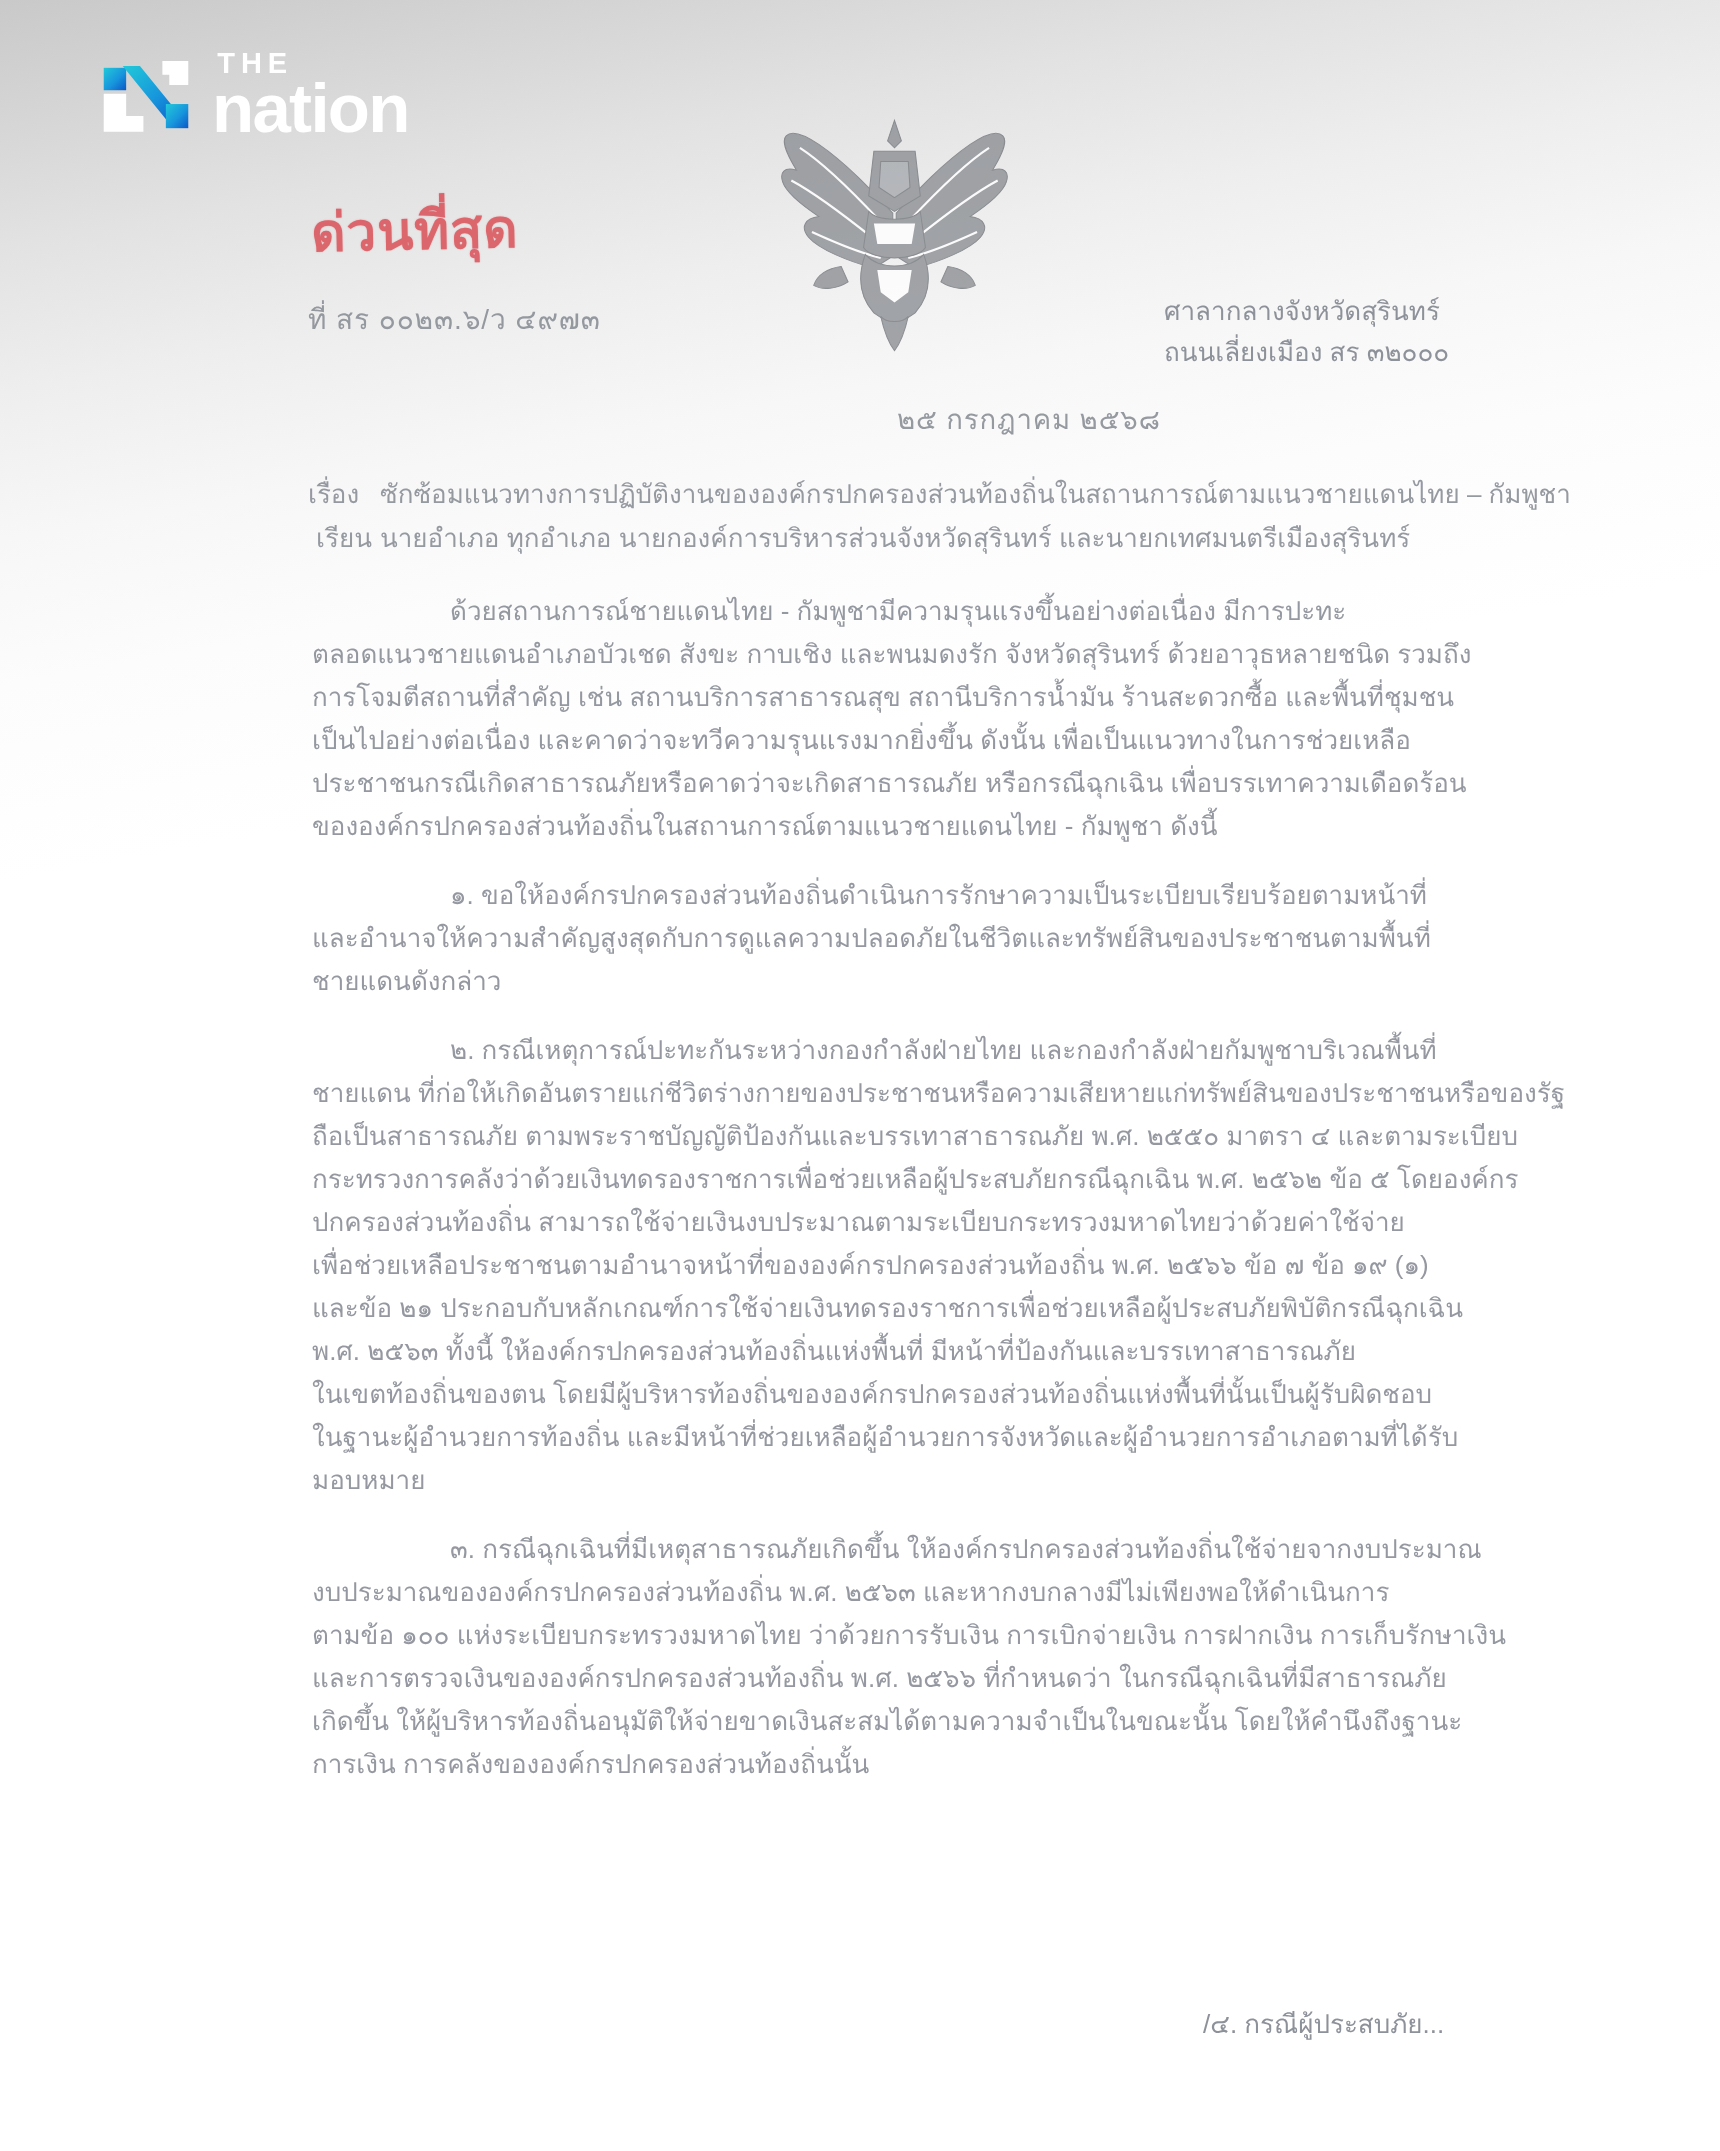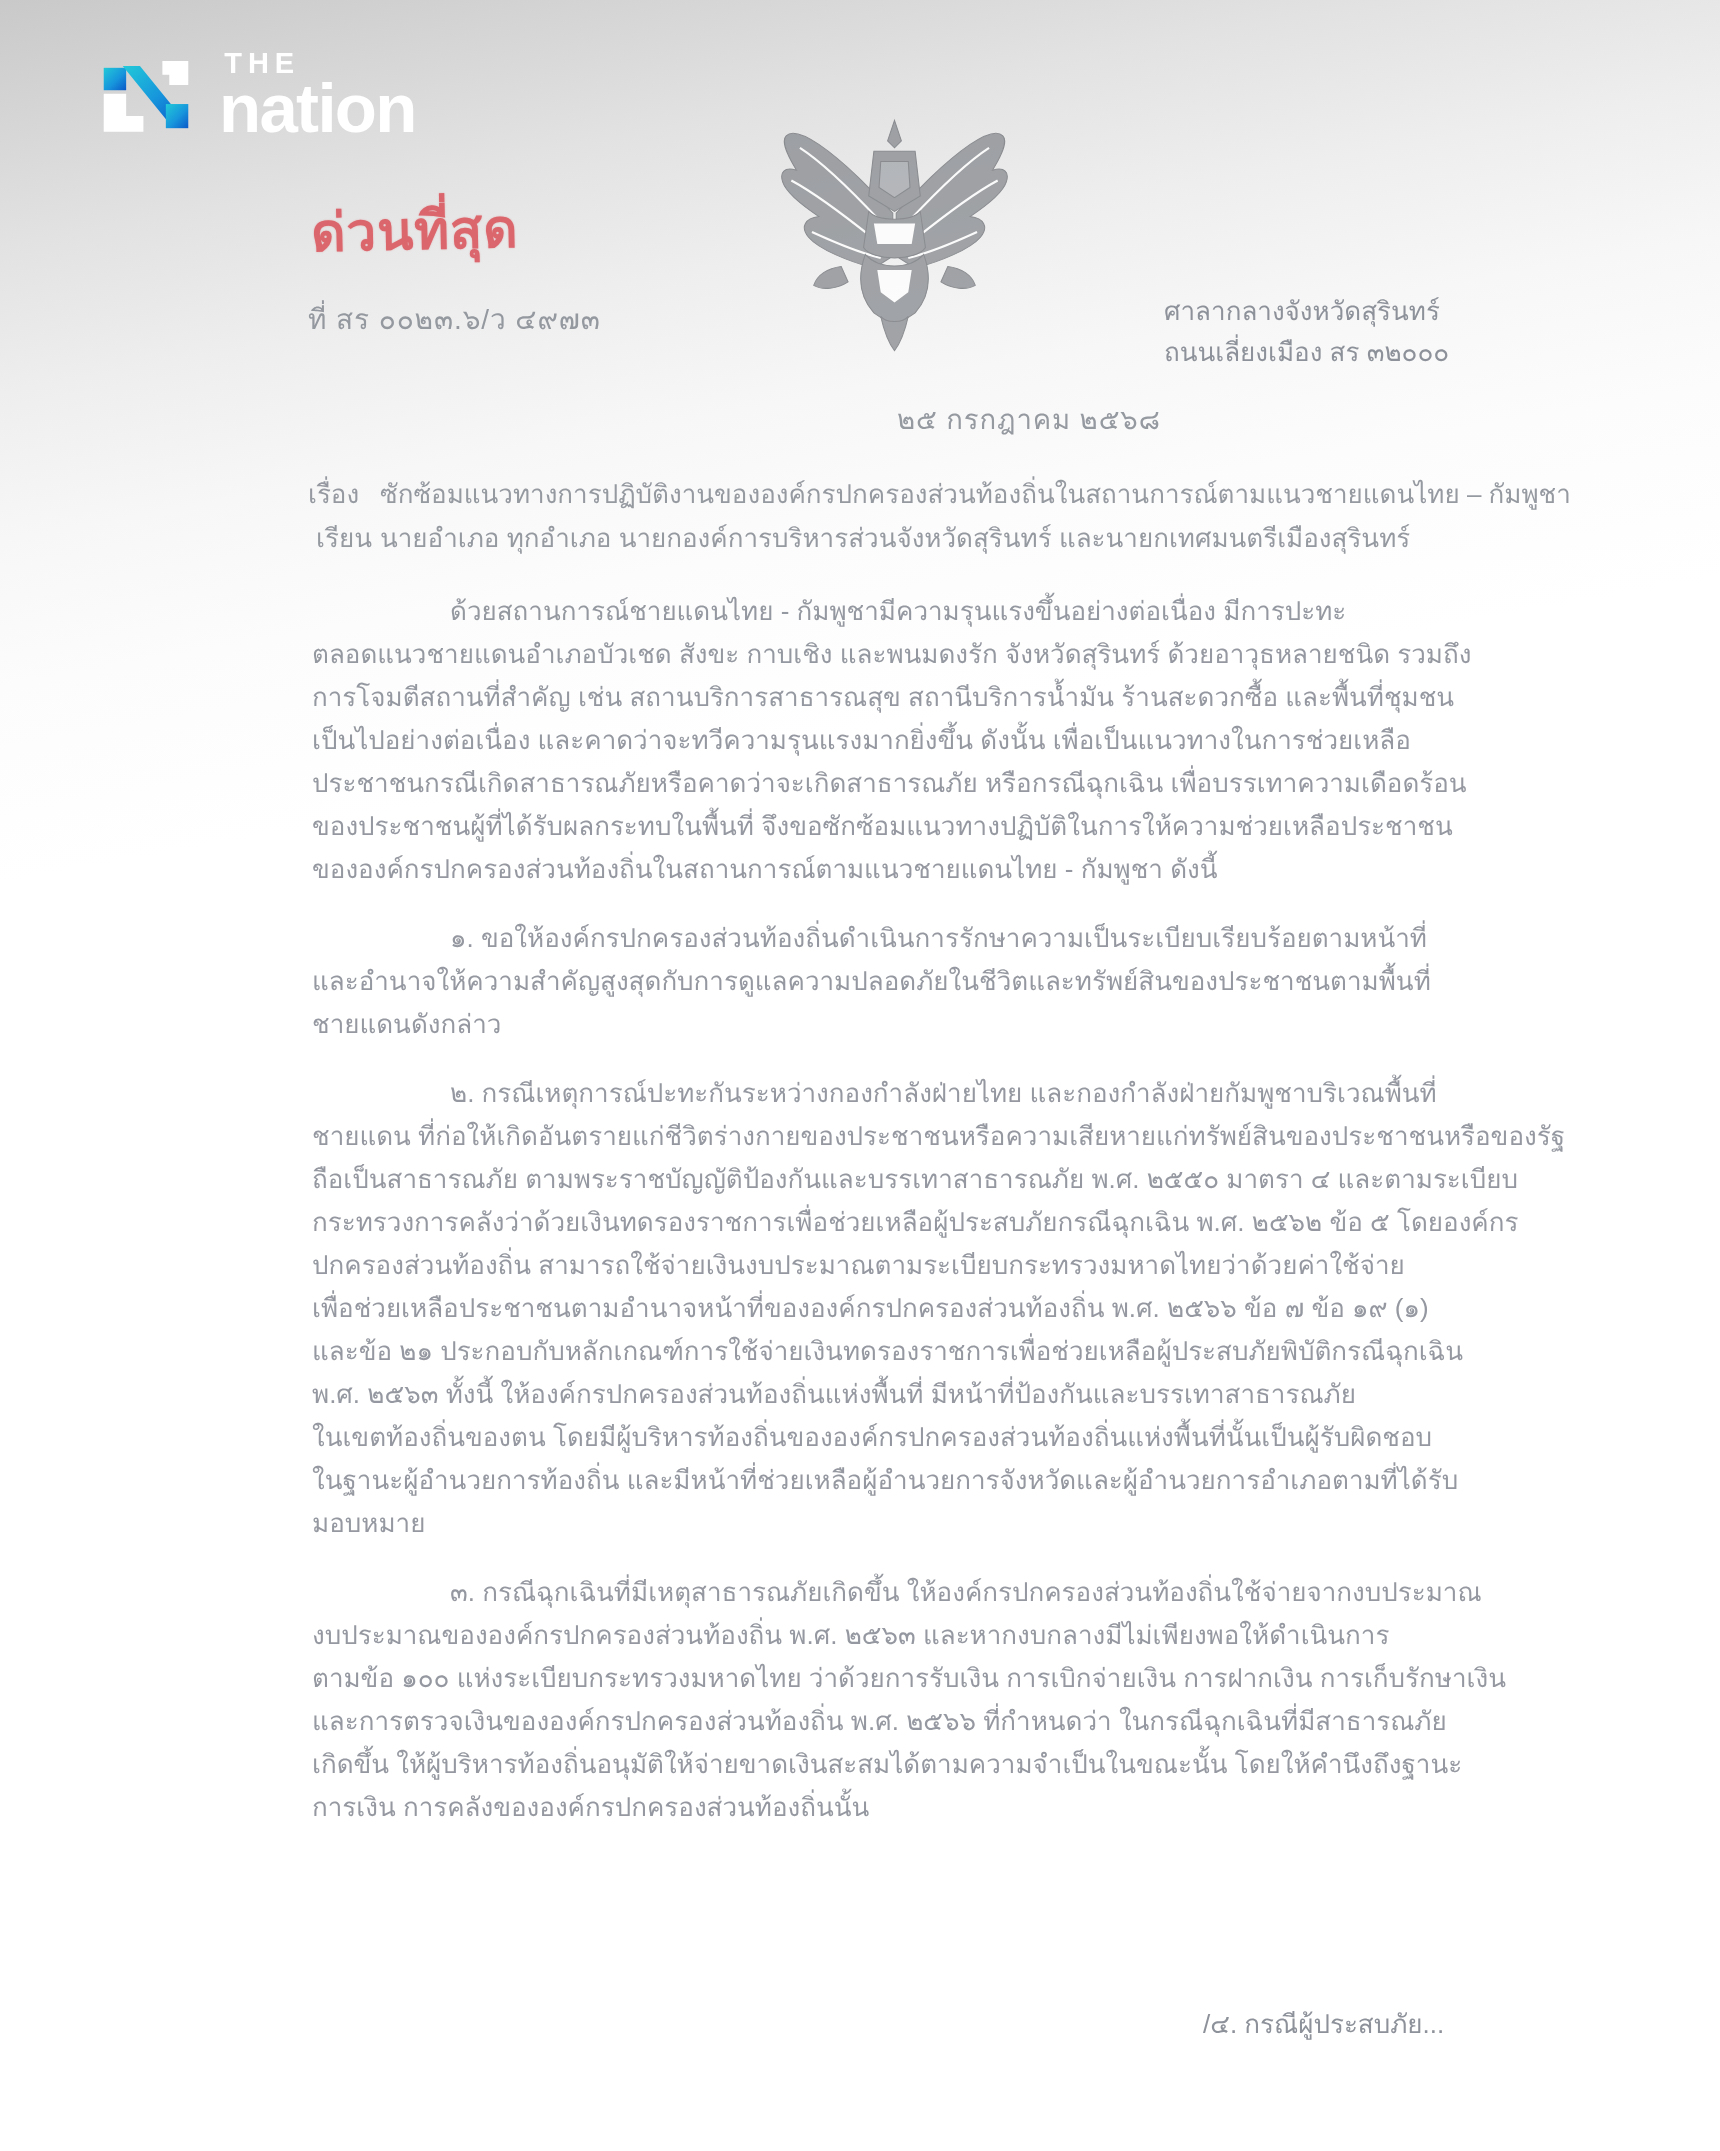--- a/index.html
+++ b/index.html
@@ -31,21 +31,21 @@
     overflow: hidden;
   }
 
   
   .logo-wrap {
     position: absolute;
     left: 102px;
     top: 52px;
     display: flex;
     align-items: center;
-    gap: 29px;
+    gap: 22px;
     text-align: right;
   }
   .logo-mark {
     width: 88px;
     height: 88px;
     position: relative;
   }
   .logo-text {
     position: relative;
     line-height: 1;
@@ -264,21 +264,20 @@
   </div>
 
   <div class="body-block">
 
     <div class="para">
       <div class="para-line indent">ด้วยสถานการณ์ชายแดนไทย - กัมพูชามีความรุนแรงขึ้นอย่างต่อเนื่อง มีการปะทะ</div>
       <div class="para-line">ตลอดแนวชายแดนอำเภอบัวเชด สังขะ กาบเชิง และพนมดงรัก จังหวัดสุรินทร์ ด้วยอาวุธหลายชนิด รวมถึง</div>
       <div class="para-line">การโจมตีสถานที่สำคัญ เช่น สถานบริการสาธารณสุข สถานีบริการน้ำมัน ร้านสะดวกซื้อ และพื้นที่ชุมชน</div>
       <div class="para-line">เป็นไปอย่างต่อเนื่อง และคาดว่าจะทวีความรุนแรงมากยิ่งขึ้น ดังนั้น เพื่อเป็นแนวทางในการช่วยเหลือ</div>
       <div class="para-line">ประชาชนกรณีเกิดสาธารณภัยหรือคาดว่าจะเกิดสาธารณภัย หรือกรณีฉุกเฉิน เพื่อบรรเทาความเดือดร้อน</div>
-      <div class="para-line">ของประชาชนผู้ที่ได้รับผลกระทบในพื้นที่ จึงขอซักซ้อมแนวทางปฏิบัติในการให้ความช่วยเหลือประชาชน</div>
       <div class="para-line">ขององค์กรปกครองส่วนท้องถิ่นในสถานการณ์ตามแนวชายแดนไทย - กัมพูชา ดังนี้</div>
     </div>
 
     <div class="para">
       <div class="para-line indent">๑. ขอให้องค์กรปกครองส่วนท้องถิ่นดำเนินการรักษาความเป็นระเบียบเรียบร้อยตามหน้าที่</div>
       <div class="para-line">และอำนาจให้ความสำคัญสูงสุดกับการดูแลความปลอดภัยในชีวิตและทรัพย์สินของประชาชนตามพื้นที่</div>
       <div class="para-line">ชายแดนดังกล่าว</div>
     </div>
 
     <div class="para">

